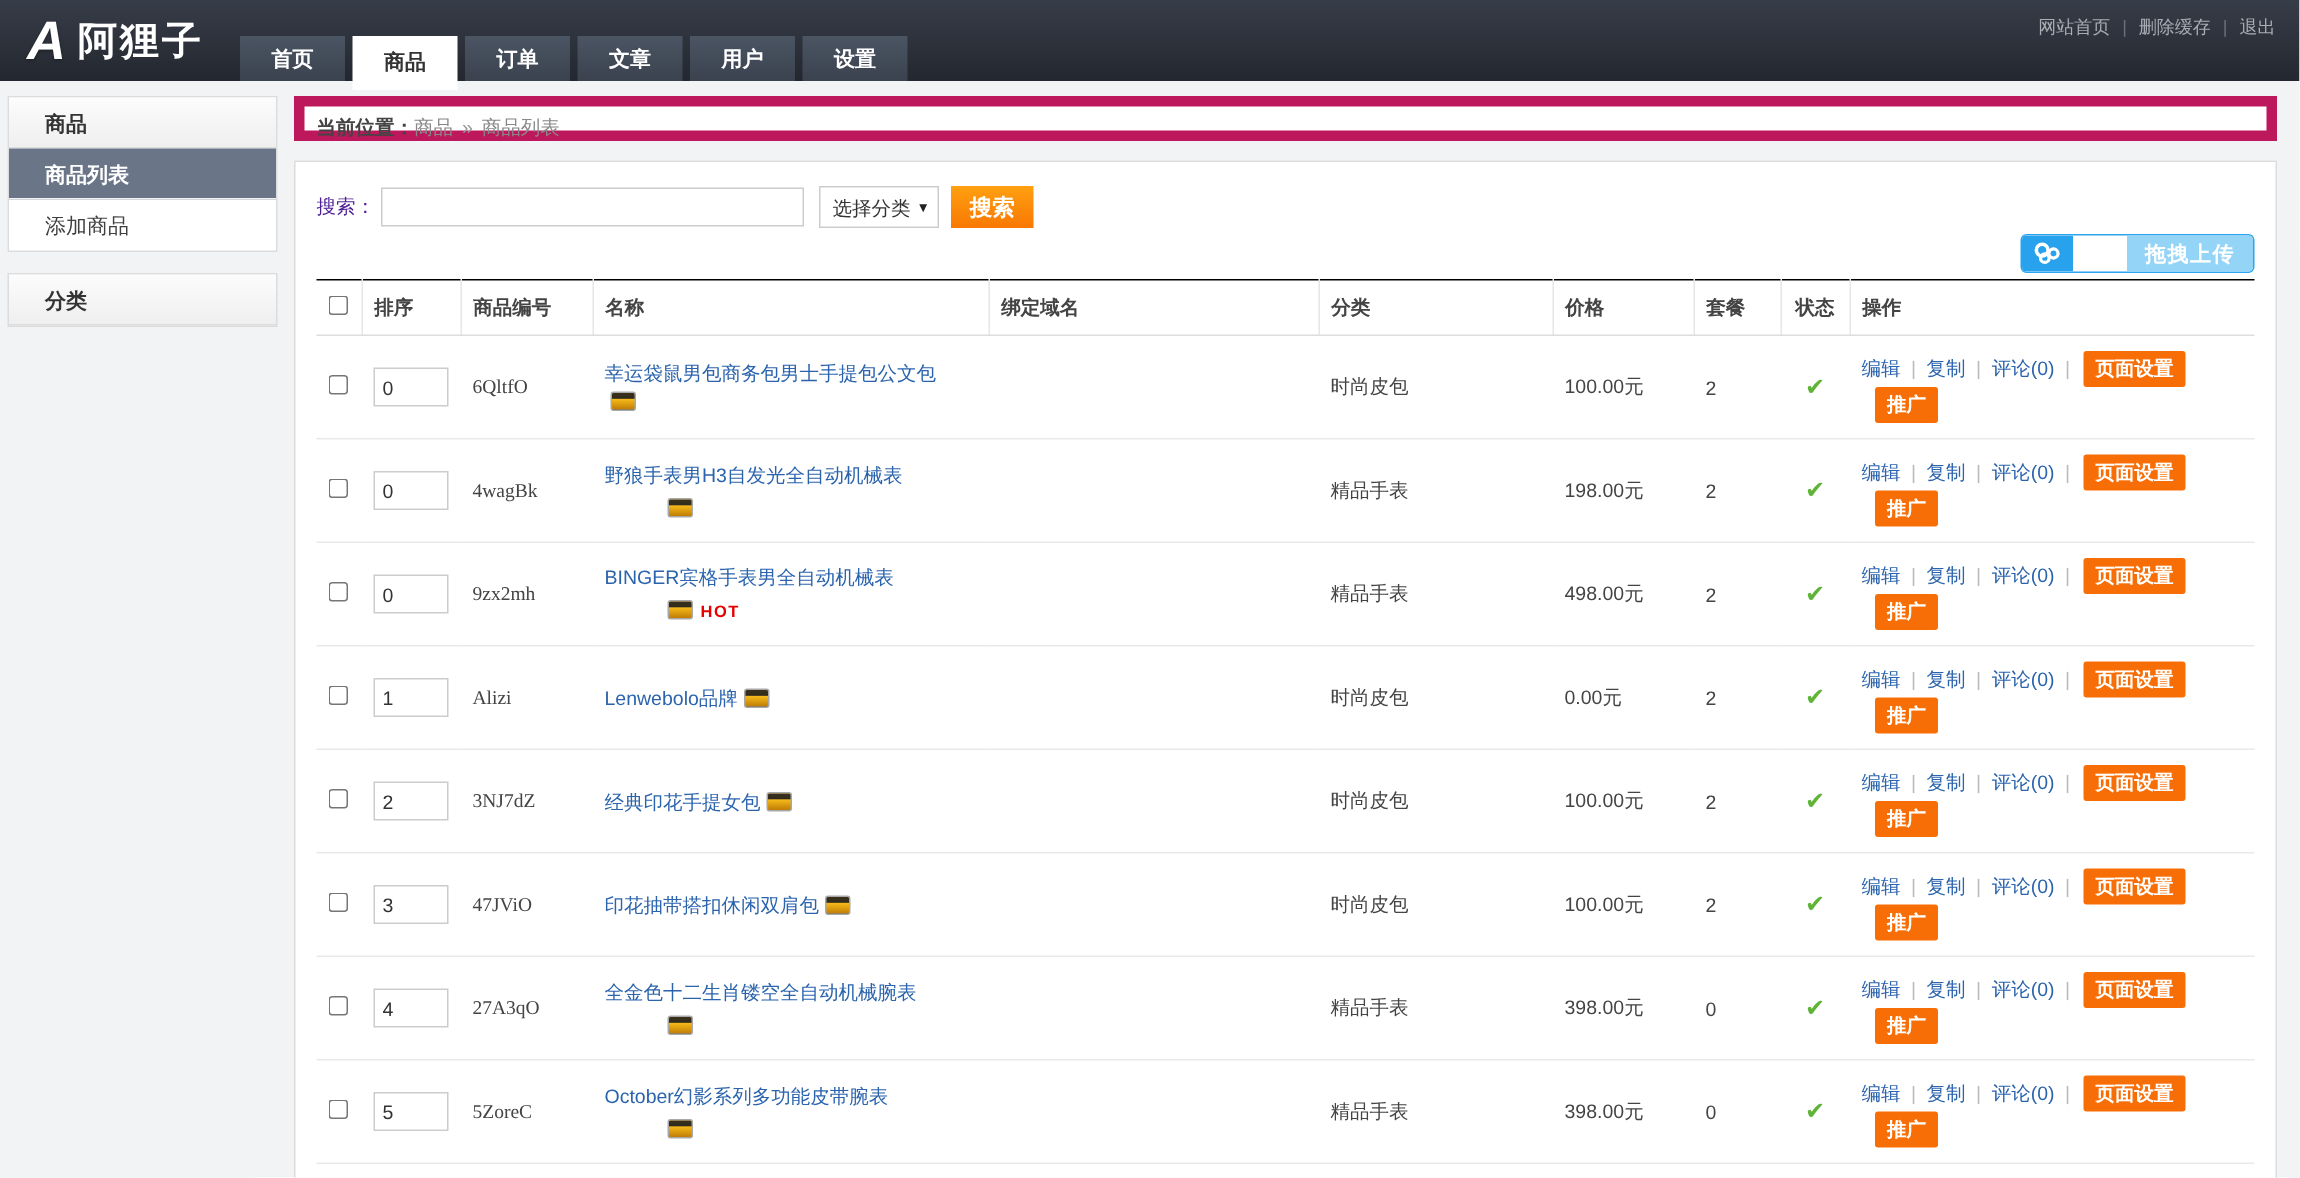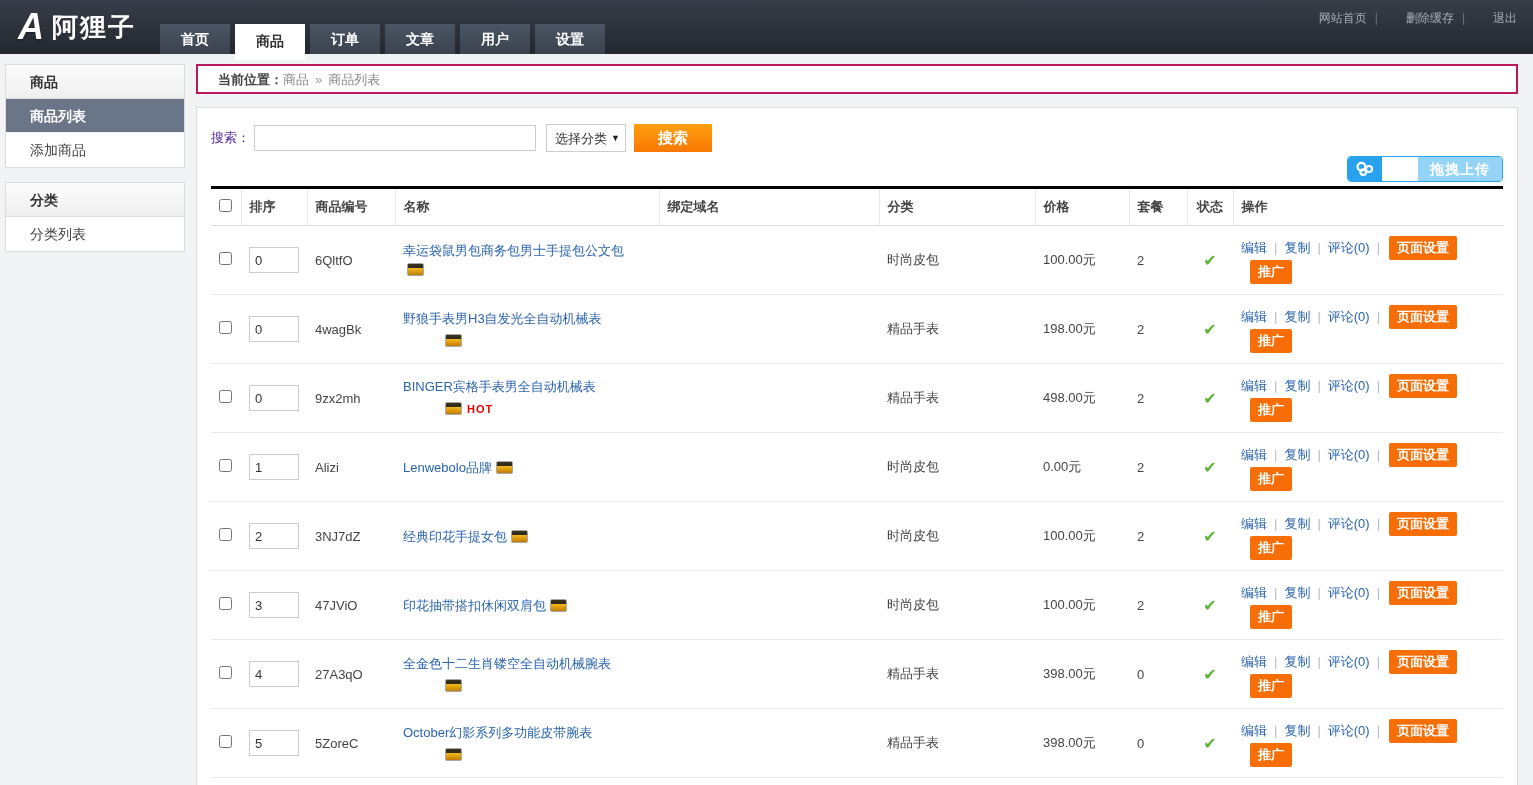--- a/index.html
+++ b/index.html
@@ -8,59 +8,59 @@
 
   
   .topbar { height:54px; background:linear-gradient(#373d48,#23272f); position:relative; display:flex; align-items:flex-end; }
   .logo { position:absolute; left:18px; top:8px; display:flex; align-items:center; color:#fff; }
   .logo .a-mark { font-size:36px; font-weight:bold; font-style:italic; line-height:38px; margin-right:8px; text-shadow:0 1px 2px rgba(0,0,0,.4); }
   .logo .logo-text { font-size:26px; letter-spacing:2px; font-weight:bold; }
   .nav { display:flex; margin-left:160px; align-items:flex-end; }
   .nav-tab { width:70px; height:30px; line-height:30px; text-align:center; color:#fff; font-size:14px; font-weight:bold; background:linear-gradient(#4b5563,#3a424e); margin-right:5px; cursor:pointer; }
   .nav-tab.active { background:#fff; color:#333; height:36px; line-height:34px; margin-bottom:-6px; position:relative; z-index:5; }
   .top-links { position:absolute; right:16px; top:10px; color:#a9adb4; font-size:12px; }
-  .top-links a { color:#a9adb4; text-decoration:none; cursor:pointer;margin-left:20px; }
+  .top-links a { color:#a9adb4; text-decoration:none; cursor:pointer; }
   .top-links .sep { margin:0 8px; color:#6b707a; }
 
   
   .page-body { display:flex; padding:10px 15px 0 5px; }
   .sidebar { width:180px; flex:none; }
   .side-panel { background:#fff; border:1px solid #dcdcdc; margin-bottom:14px; }
   .side-title { height:34px; line-height:34px; padding-left:24px; font-size:14px; font-weight:bold; color:#333; background:linear-gradient(#fcfcfc,#efefef); border-bottom:1px solid #ddd; }
   .side-item { height:34px; line-height:34px; padding-left:24px; font-size:14px; color:#404040; cursor:pointer; border-bottom:1px solid #f2f2f2; }
   .side-item:last-child { border-bottom:none; }
   .side-item.active { background:#6a7688; color:#fff; font-weight:bold; }
 
   .main { flex:1; margin-left:11px; }
-  .breadcrumb { height:30px; line-height:28px; background:#fff; border:2px solid #be185d; padding-left:20px; color:#888; margin-bottom:13px; }
+  .breadcrumb { height:30px; line-height:28px; background:#fff; border:7px solid #be185d; padding-left:8px; color:#888; margin-bottom:13px; }
   .breadcrumb .bc-label { font-weight:bold; color:#444; }
   .breadcrumb .bc-sep { margin:0 6px; color:#999; }
 
   .content { background:#fff; border:1px solid #dcdcdc; padding:16px 14px 22px 14px; min-height:566px; }
 
   
   .search-row { display:flex; align-items:center; margin-bottom:4px; }
   .search-row label { color:#4c1d95; margin-right:4px; }
   .search-input { width:282px; height:26px; border:1px solid #ccc; padding:0 6px; font-size:13px; outline:none; }
   .sel-wrap { position:relative; margin-left:10px; }
   .cat-select { appearance:none; -webkit-appearance:none; width:80px; height:28px; border:1px solid #ccc; background:#fff; font-size:13px; color:#333; padding:0 18px 0 8px; outline:none; }
   .sel-arrow { position:absolute; right:6px; top:9px; font-size:9px; color:#222; pointer-events:none; }
-  .btn-search { width:78px; height:28px; margin-left:8px; border:none; background:linear-gradient(#ffa011,#f87803); color:#fff; font-size:15px; font-weight:bold; cursor:pointer; }
+  .btn-search { width:55px; height:28px; margin-left:8px; border:none; background:linear-gradient(#ffa011,#f87803); color:#fff; font-size:15px; font-weight:bold; cursor:pointer; }
 
   .upload-row { display:flex; justify-content:flex-end; height:28px; margin-bottom:2px; }
   .upload-btn { display:flex; align-items:stretch; height:26px; border:1px solid #2aa4ef; border-radius:4px; overflow:hidden; cursor:pointer;gap:36px; }
   .upload-btn .u-icon { width:34px; background:#29a2ee; display:flex; align-items:center; justify-content:center; }
   .upload-btn .u-label { background:#94d5f7; color:#fff; font-size:14px; font-weight:bold; padding:0 12px; line-height:24px; letter-spacing:1px; }
 
   
   table { width:100%; border-collapse:collapse; }
-  thead th { font-size:13px; color:#444; text-align:left; font-weight:bold; padding:9px 8px; border-top:3px solid #000000; border-bottom:1px solid #ddd; border-right:1px solid #e6e6e6; }
+  thead th { font-size:13px; color:#444; text-align:left; font-weight:bold; padding:9px 8px; border-top:1px solid #000000; border-bottom:1px solid #ddd; border-right:1px solid #e6e6e6; }
   thead th:last-child { border-right:none; }
   tbody td { padding:10px 8px; border-bottom:1px solid #e9e9e9; color:#444; vertical-align:middle; }
-  .col-cb { width:30px; } .col-sort { width:66px; } .col-code { width:88px; }
+  .col-cb { width:30px; } .col-sort { width:66px; } .col-code { width:88px;font-family:Liberation Serif, serif; }
   .col-name { width:264px; } .col-domain { width:220px; } .col-cat { width:156px; }
   .col-price { width:94px; } .col-pkg { width:58px; } .col-status { width:46px;text-align:center; }
   .sort-input { width:50px; height:26px; border:1px solid #ccc; padding:0 5px; font-size:13px; color:#333; outline:none; }
   .name-wrap { max-width:225px; line-height:19px; }
   .name-link { color:#2b64ad; text-decoration:none; cursor:pointer; }
   .img-icon { display:inline-block; width:17px; height:13px; vertical-align:-2px; margin-left:4px; border:1px solid #a8a8a8; border-radius:2px; background:linear-gradient(180deg,#3a311a 0%,#2e2a20 38%,#f5b91a 38%,#c07c05 100%); }
   .icon-line { margin-top:3px;padding-left:42px; }
   .icon-line .img-icon { margin-left:0; }
   .hot-tag { color:#e60000; font-weight:bold; font-size:11px; margin-left:5px; letter-spacing:1px; }
   .check-ok { color:#5fb336; font-size:16px; font-weight:bold; }
@@ -91,21 +91,20 @@
 <div class="page-body">
 
   <div class="sidebar" id="sidebar">
       <div class="side-panel">
         <div class="side-title">商品</div>
         <div class="side-item active">商品列表</div>
         <div class="side-item">添加商品</div>
       </div>
       <div class="side-panel">
         <div class="side-title">分类</div>
-        <div class="side-item">分类列表</div>
       </div>
     </div>
 
   <div class="main">
     <div class="breadcrumb">
       <span class="bc-label">当前位置：</span><span>商品</span><span class="bc-sep">»</span><span>商品列表</span>
     </div>
 
     <div class="content">
 

